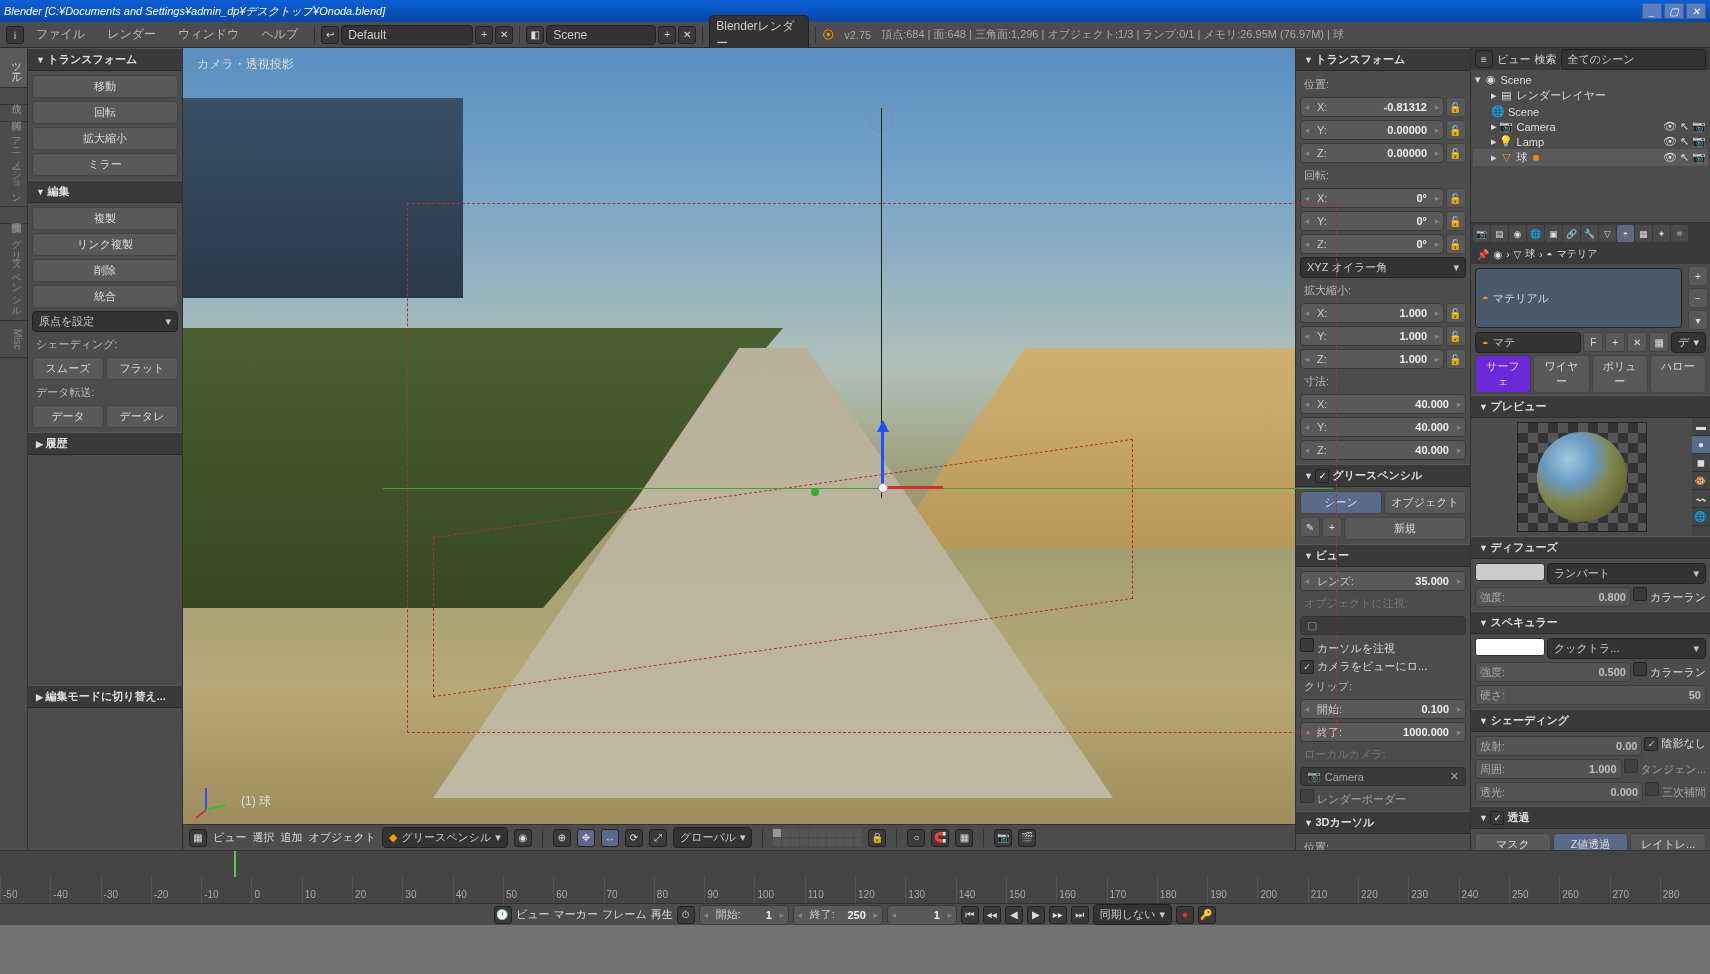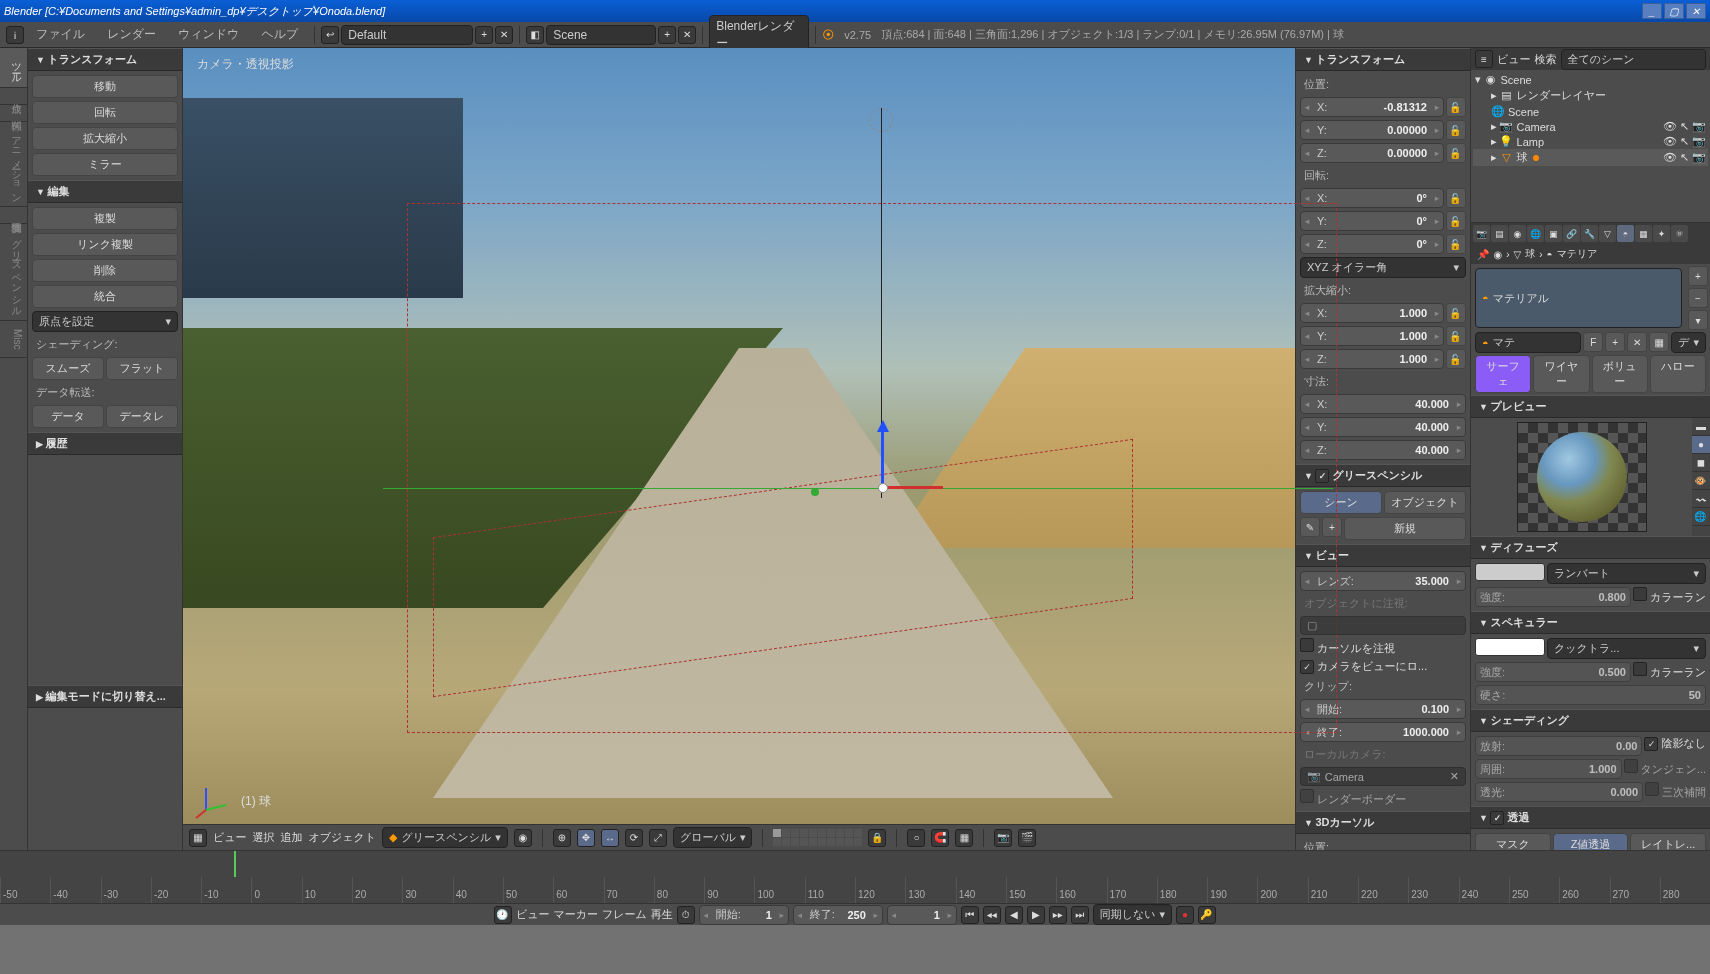--- a/index.html
+++ b/index.html
@@ -507,21 +507,21 @@
             <span style="color:#f90">◓</span>
             <span>マテ</span>
           </div>
         <div class="linkbtn">F</div>
         <div class="linkbtn">+</div>
         <div class="linkbtn">✕</div>
         <div class="linkbtn">▦</div>
         <div class="dropdown">デ<span>▾</span></div>
       </div>
       <div class="btnrow" style="padding:2px 4px;">
-        <div class="btn" style="background:#8b5cf6">サーフェ</div>
+        <div class="btn" style="background:#6d28d9">サーフェ</div>
         <div class="btn">ワイヤー</div>
         <div class="btn">ボリュー</div>
         <div class="btn">ハロー</div>
       </div>
       <div class="phead">プレビュー</div>
       <div class="hsplit">
         <div class="preview">
             <div class="sphere"></div>
           </div>
         <div class="sidetabs">

